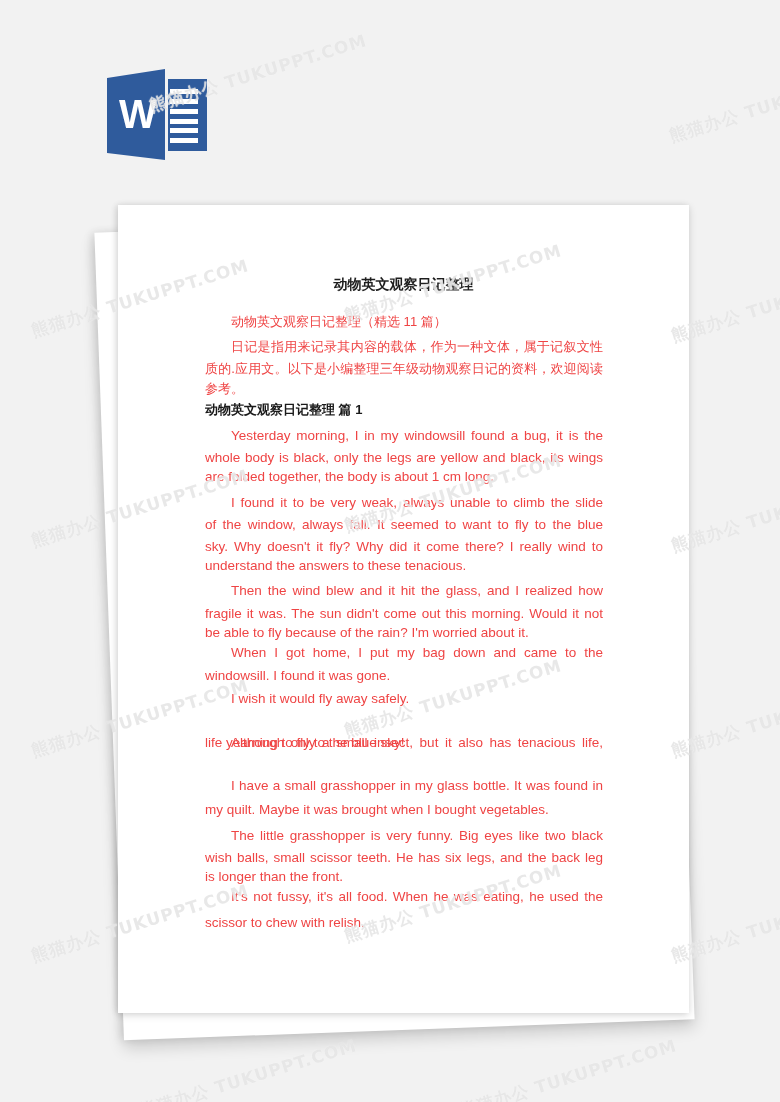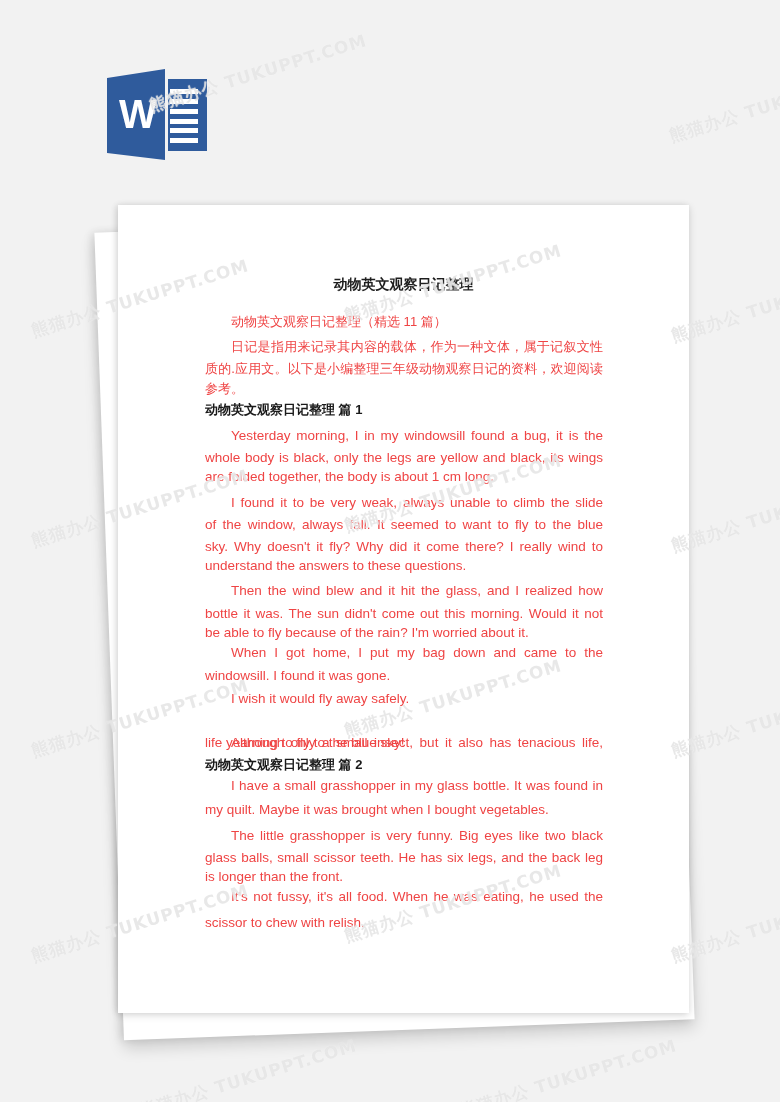--- a/index.html
+++ b/index.html
@@ -89,53 +89,52 @@
   <div>
     <div class="ln ind" style="top:221px">Yesterday morning, I in my windowsill found a bug, it is the</div>
     <div class="ln" style="top:243px">whole body is black, only the legs are yellow and black, its wings</div>
     <div class="ln last" style="top:262px">are folded together, the body is about 1 cm long.</div>
   </div>
 
   <div>
     <div class="ln ind" style="top:288px">I found it to be very weak, always unable to climb the slide</div>
     <div class="ln" style="top:310px">of the window, always fall. It seemed to want to fly to the blue</div>
     <div class="ln" style="top:332px">sky. Why doesn't it fly? Why did it come there? I really wind to</div>
-    <div class="ln last" style="top:351px">understand the answers to these questions.</div>
+    <div class="ln last" style="top:351px">understand the answers to these tenacious.</div>
   </div>
 
   <div>
     <div class="ln ind" style="top:376px">Then the wind blew and it hit the glass, and I realized how</div>
-    <div class="ln" style="top:399px">bottle it was. The sun didn't come out this morning. Would it not</div>
+    <div class="ln" style="top:399px">fragile it was. The sun didn't come out this morning. Would it not</div>
     <div class="ln last" style="top:418px">be able to fly because of the rain? I'm worried about it.</div>
   </div>
 
   <div>
     <div class="ln ind" style="top:438px">When I got home, I put my bag down and came to the</div>
     <div class="ln last" style="top:461px">windowsill. I found it was gone.</div>
   </div>
 
   <div>
     <div class="ln ind last" style="top:484px">I wish it would fly away safely.</div>
   </div>
 
   <div>
     <div class="ln ind" style="top:528px">Although only a small insect, but it also has tenacious life,</div>
     <div class="ln last" style="top:528px">life yearning to fly to the blue sky!</div>
   </div>
 
-  <div class="ln h" style="top:550px">动物英文观察日记整理 篇 2</div>
 
   <div>
     <div class="ln ind" style="top:571px">I have a small grasshopper in my glass bottle. It was found in</div>
     <div class="ln last" style="top:595px">my quilt. Maybe it was brought when I bought vegetables.</div>
   </div>
 
   <div>
     <div class="ln ind" style="top:621px">The little grasshopper is very funny. Big eyes like two black</div>
-    <div class="ln" style="top:643px">glass balls, small scissor teeth. He has six legs, and the back leg</div>
+    <div class="ln" style="top:643px">wish balls, small scissor teeth. He has six legs, and the back leg</div>
     <div class="ln last" style="top:662px">is longer than the front.</div>
   </div>
 
   <div>
     <div class="ln ind" style="top:682px">It's not fussy, it's all food. When he was eating, he used the</div>
     <div class="ln last" style="top:708px">scissor to chew with relish.</div>
   </div>
 </div>
 
 <div class="wm" style="left:150px; top:95px">熊猫办公 TUKUPPT.COM</div>

